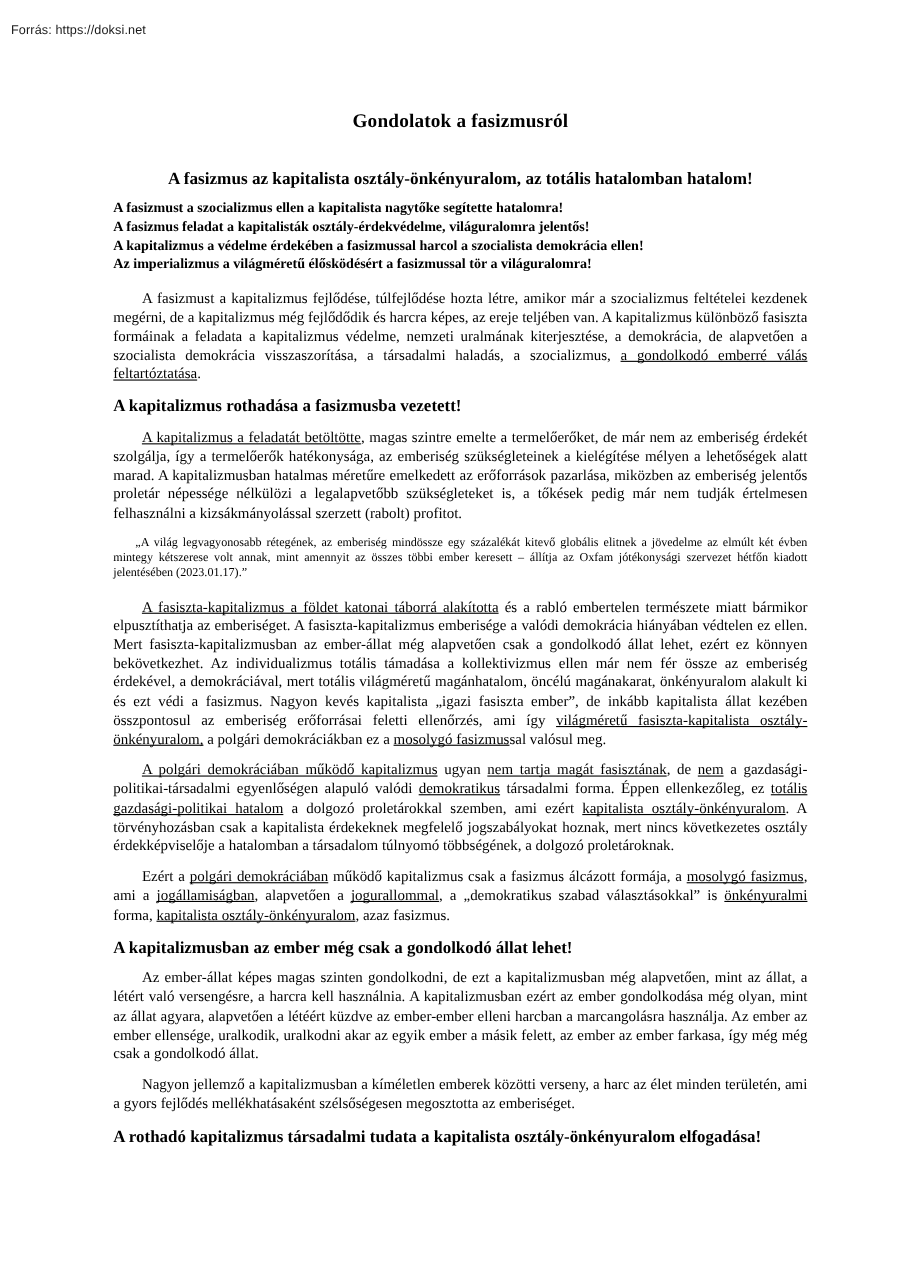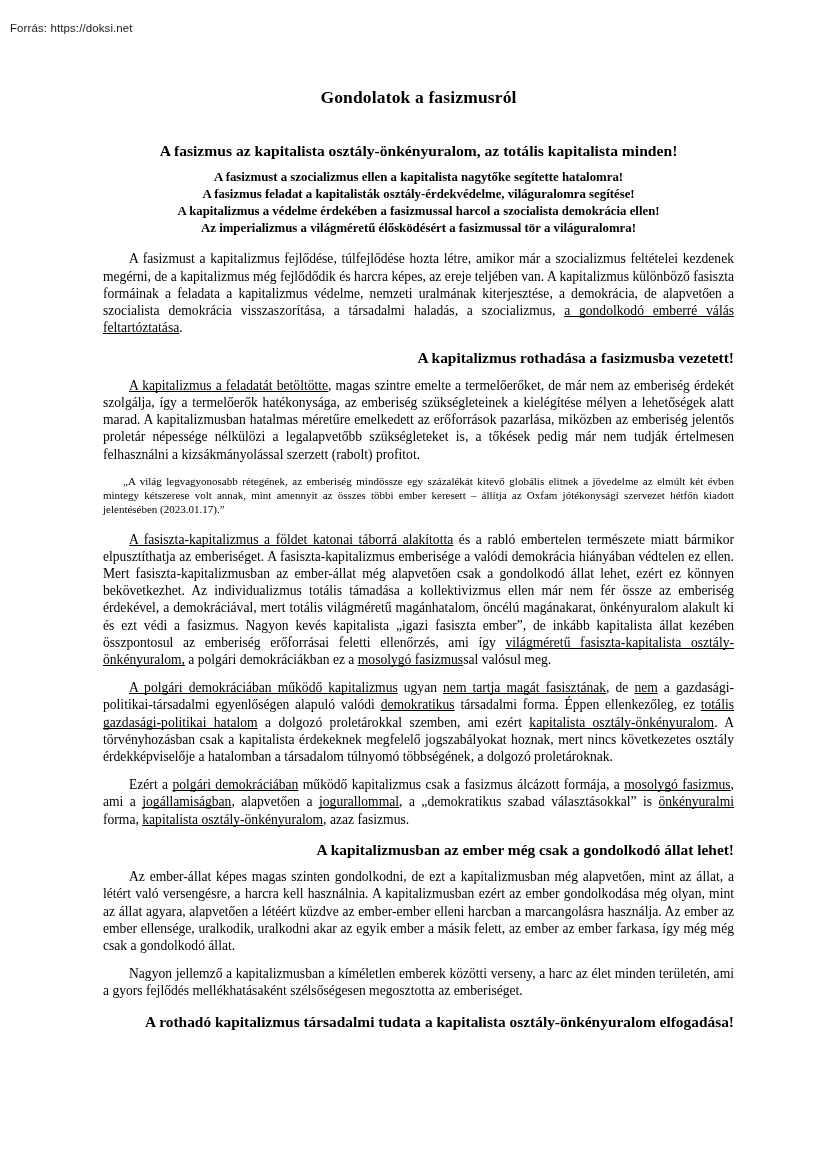--- a/index.html
+++ b/index.html
@@ -23,59 +23,59 @@
     left: 10px;
     font-family: "Liberation Sans", "DejaVu Sans", sans-serif;
     font-size: 11.5px;
     color: #1a1a1a;
     letter-spacing: 0.1px;
     white-space: nowrap;
   }
   .content {
     position: absolute;
     left: 103px;
-    top: 87px;
+    top: 99px;
     width: 631px;
   }
   .doc-title {
     font-size: 17.5px;
     font-weight: bold;
     text-align: center;
     margin: 0 0 34px 0;
     letter-spacing: 0.15px;
   }
   .lead-heading {
     font-size: 15.6px;
     font-weight: bold;
     text-align: center;
     margin: 0 0 9px 0;
     line-height: 1.18;
   }
   .lead-lines {
     font-size: 12.8px;
     font-weight: bold;
-    text-align: center;
+    text-align: left;
     line-height: 1.33;
     margin: 0 0 13px 0;
   }
   .lead-lines div { white-space: nowrap; }
   p.body-par {
     font-size: 13.6px;
     line-height: 1.265;
     text-align: justify;
     margin: 0 0 11px 0;
     text-indent: 26px;
     hyphens: none;
   }
   h2.section-heading {
     font-size: 15.4px;
     font-weight: bold;
     line-height: 1.2;
     margin: 13px 0 9px 0;
-    text-align: right;
+    text-align: left;
   }
   .quote-block {
     font-size: 11px;
     line-height: 1.3;
     text-align: justify;
     margin: 5px 0 14px 0;
     text-indent: 20px;
   }
   u.ul { text-decoration: underline; text-decoration-skip-ink: none; }
 </style>
@@ -83,25 +83,25 @@
 <body>
 
 <div class="page">
 
   <div class="source-header">Forrás: https://doksi.net</div>
 
   <div class="content">
 
     <h1 class="doc-title">Gondolatok a fasizmusról</h1>
 
-    <div class="lead-heading">A fasizmus az kapitalista osztály-önkényuralom, az totális kapitalista minden!</div>
+    <div class="lead-heading">A fasizmus az kapitalista osztály-önkényuralom, az totális hatalomban hatalom!</div>
 
     <div class="lead-lines">
       <div>A fasizmust a szocializmus ellen a kapitalista nagytőke segítette hatalomra!</div>
-      <div>A fasizmus feladat a kapitalisták osztály-érdekvédelme, világuralomra segítése!</div>
+      <div>A fasizmus feladat a kapitalisták osztály-érdekvédelme, világuralomra jelentős!</div>
       <div>A kapitalizmus a védelme érdekében a fasizmussal harcol a szocialista demokrácia ellen!</div>
       <div>Az imperializmus a világméretű élősködésért a fasizmussal tör a világuralomra!</div>
     </div>
 
     <p class="body-par"><span>A fasizmust a kapitalizmus fejlődése, túlfejlődése hozta létre, amikor már a szocializmus feltételei kezdenek megérni, de a kapitalizmus még fejlődődik és harcra képes, az ereje teljében van. A kapitalizmus különböző fasiszta formáinak a feladata a kapitalizmus védelme, nemzeti uralmának kiterjesztése, a demokrácia, de alapvetően a szocialista demokrácia visszaszorítása, a társadalmi haladás, a szocializmus, </span><u class="ul">a gondolkodó emberré válás feltartóztatása</u><span>.</span></p>
 
     <h2 class="section-heading">A kapitalizmus rothadása a fasizmusba vezetett!</h2>
 
     <p class="body-par"><u class="ul">A kapitalizmus a feladatát betöltötte</u><span>, magas szintre emelte a termelőerőket, de már nem az emberiség érdekét szolgálja, így a termelőerők hatékonysága, az emberiség szükségleteinek a kielégítése mélyen a lehetőségek alatt marad. A kapitalizmusban hatalmas méretűre emelkedett az erőforrások pazarlása, miközben az emberiség jelentős proletár népessége nélkülözi a legalapvetőbb szükségleteket is, a tőkések pedig már nem tudják értelmesen felhasználni a kizsákmányolással szerzett (rabolt) profitot.</span></p>
 

